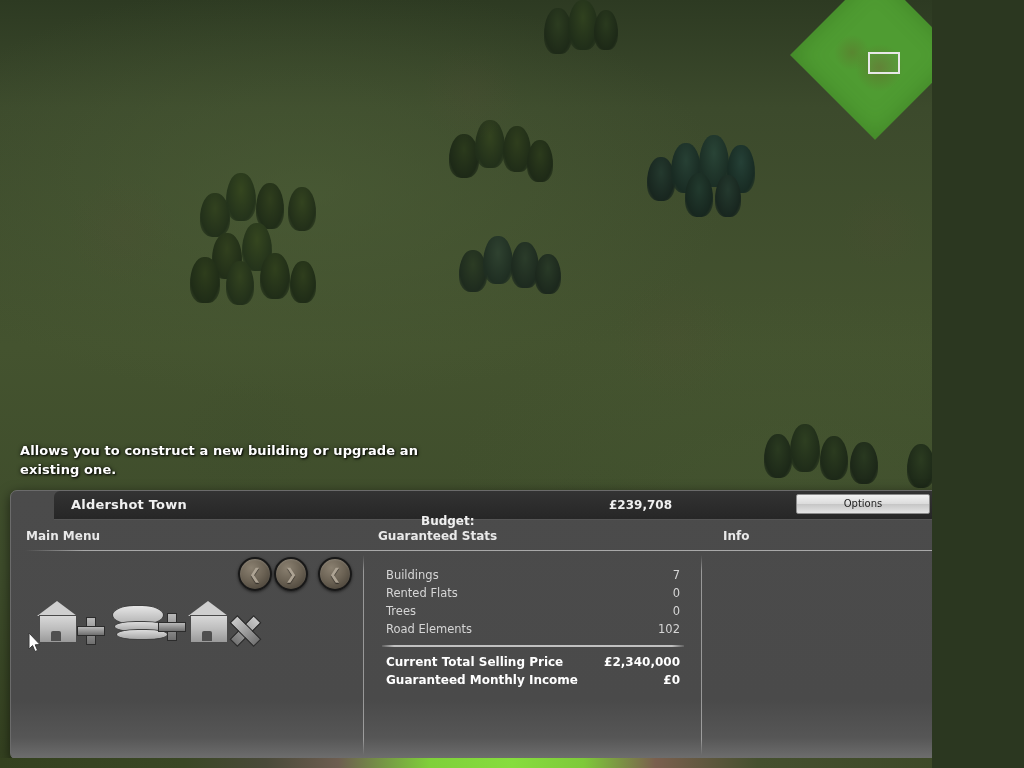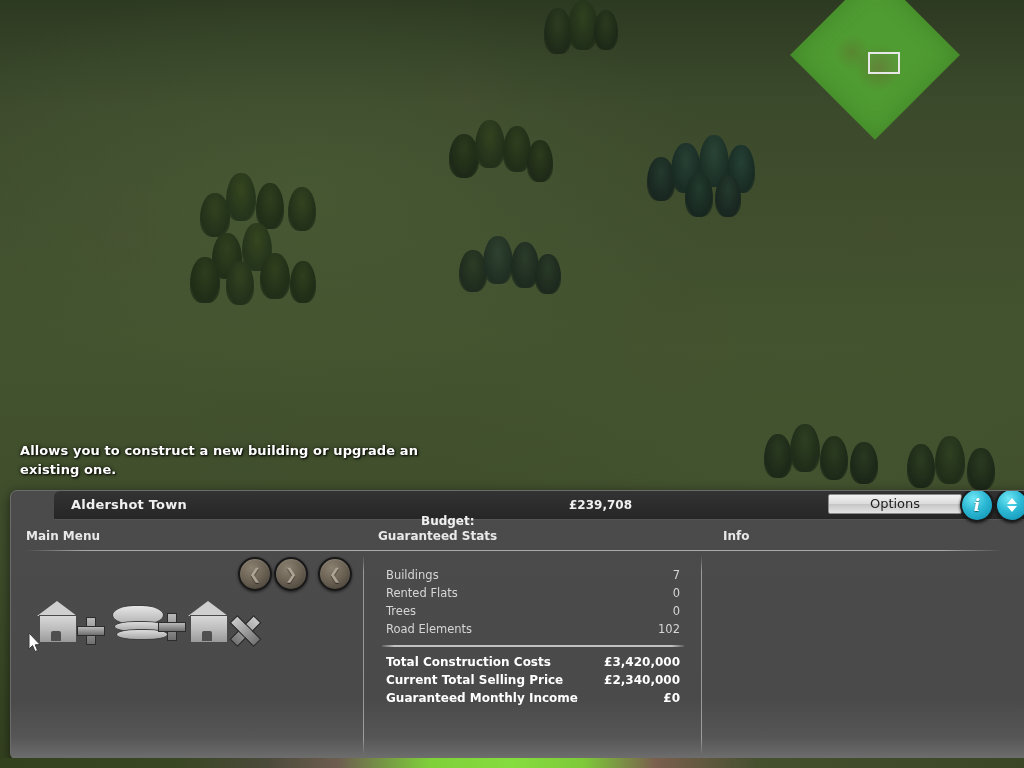--- a/index.html
+++ b/index.html
@@ -5,21 +5,21 @@
 <style>
   html, body {
     margin: 0; padding: 0;
     width: 1024px; height: 768px;
     overflow: hidden;
     background: #2b3720;
     font-family: "DejaVu Sans", "Liberation Sans", sans-serif;
   }
   #screen {
     position: relative;
-    width: 1024px; height: 768px;
+    width: 932px; height: 768px;
     overflow: hidden;
   }
 
   
   #world {
     position: absolute; left: 0; top: 0;
     width: 1024px; height: 768px;
     background:
       radial-gradient(ellipse 600px 300px at 30% 25%, rgba(78,96,56,0.55), rgba(0,0,0,0) 70%),
       radial-gradient(ellipse 500px 260px at 78% 62%, rgba(70,88,50,0.45), rgba(0,0,0,0) 70%),
@@ -105,34 +105,33 @@
   .title-text {
     position: absolute; left: 17px; top: 6px;
     color: #f0f0f0; font-size: 13px; font-weight: bold;
     letter-spacing: .2px;
   }
   .budget-label {
     position: absolute; left: 367px; top: 23px;
     color: #f0f0f0; font-size: 12px; font-weight: bold;
   }
   .budget-value {
-    position: absolute; left: 458px; top: 7px;
+    position: absolute; left: 498px; top: 7px;
     width: 120px; text-align: right;
     color: #f0f0f0; font-size: 12px; font-weight: bold;
   }
   #options-button {
     position: absolute; left: 742px; top: 3px;
     width: 132px; height: 18px;
     background: linear-gradient(180deg, #f2f2f2 0%, #dcdcdc 48%, #c6c6c6 52%, #e4e4e4 100%);
     border: 1px solid #8c8c8c;
     border-radius: 2px;
-    color: #1e1e1e; font-size: 13px;
+    color: #1e1e1e; font-size: 10px;
     text-align: center; line-height: 18px;
     cursor: pointer;
-    margin-left: 32px;
   }
 
   .round-btn {
     position: absolute; top: -3px;
     width: 30px; height: 30px;
     border-radius: 50%;
     border: 2px solid #1b1b1b;
     box-shadow: 0 1px 3px rgba(0,0,0,0.7);
     cursor: pointer;
   }
@@ -466,24 +465,20 @@
         <span class="value">0</span>
       </div>
       <div class="stat-row">
         <span class="label">Road Elements</span>
         <span class="value">102</span>
       </div>
 
       <div id="stats-sep"></div>
 
       <div class="total-row">
-        <span class="label">Total Construction Costs</span>
-        <span class="value">£3,420,000</span>
-      </div>
-      <div class="total-row">
         <span class="label">Current Total Selling Price</span>
         <span class="value">£2,340,000</span>
       </div>
       <div class="total-row">
         <span class="label">Guaranteed Monthly Income</span>
         <span class="value">£0</span>
       </div>
     </div>
 
     <div id="info-panel" style="position:absolute; left:700px; top:70px; width:290px; height:180px;"></div>

